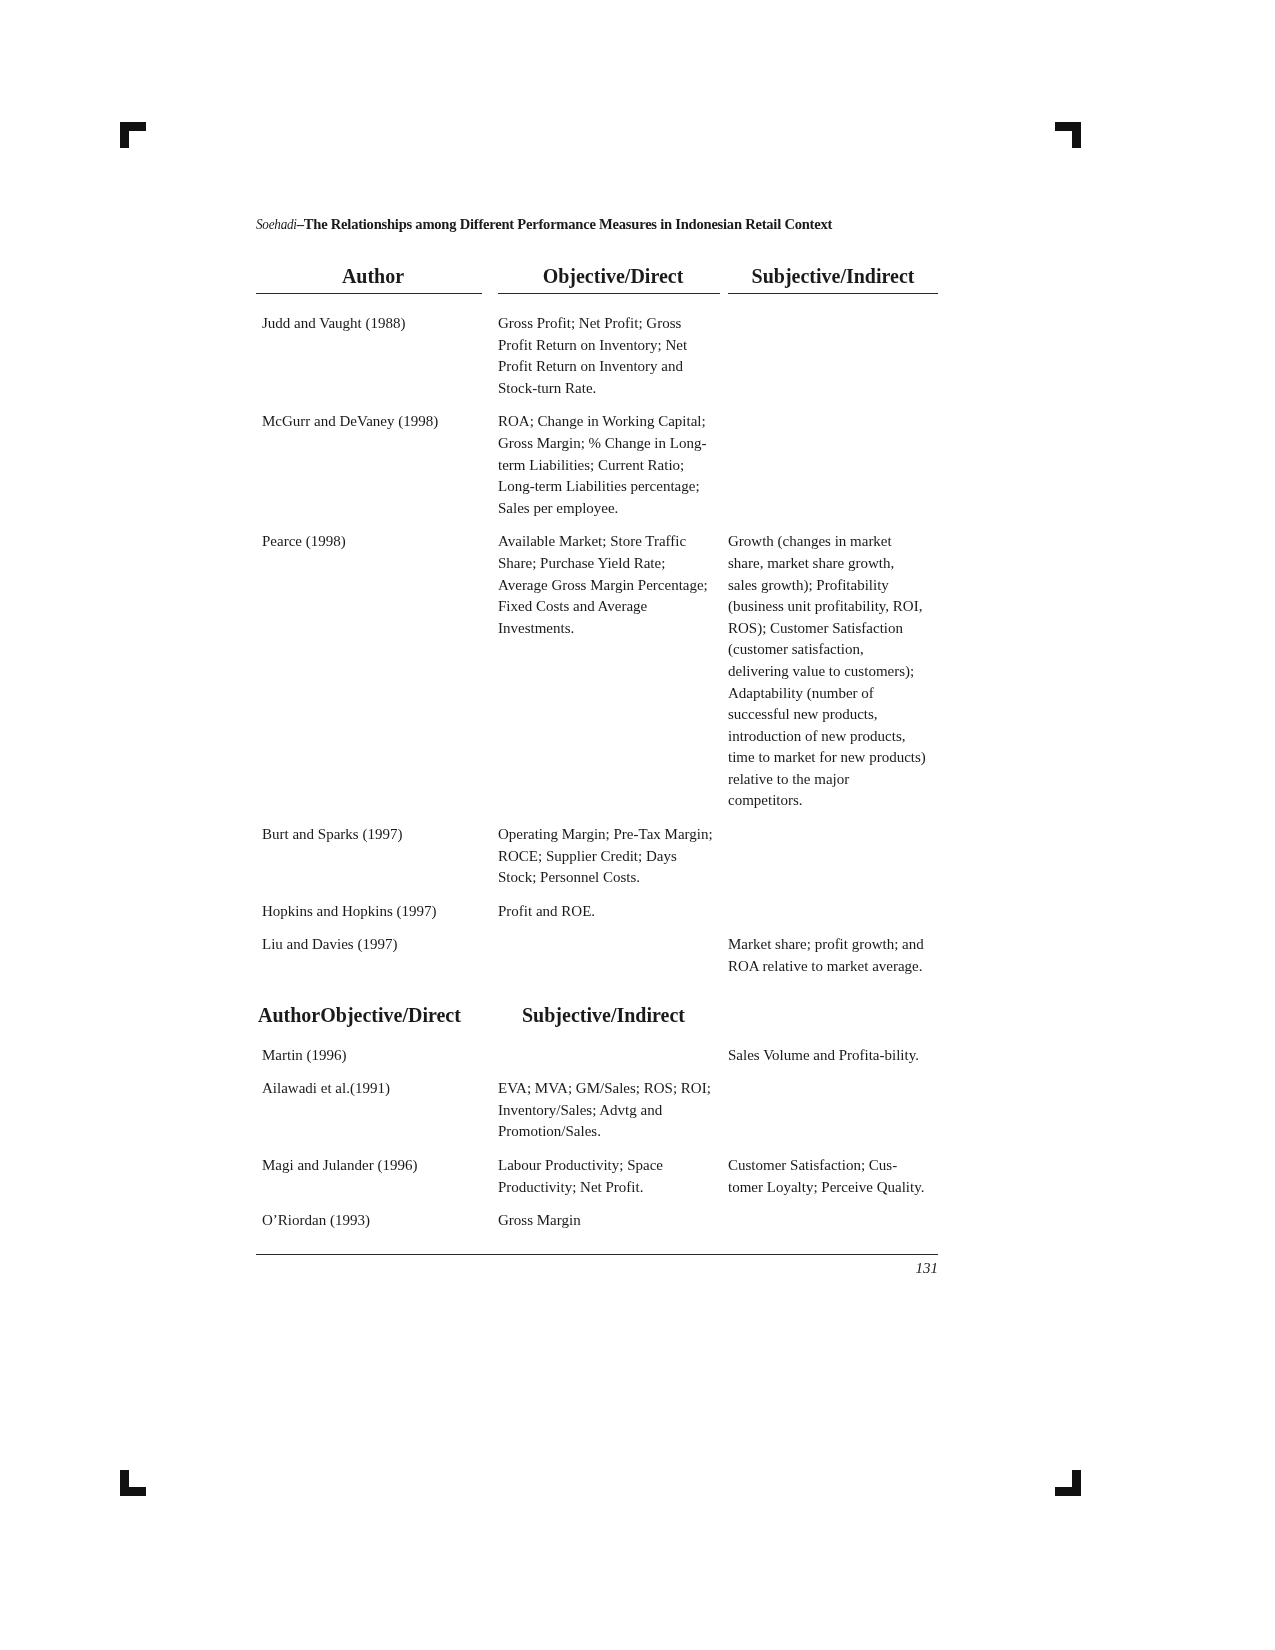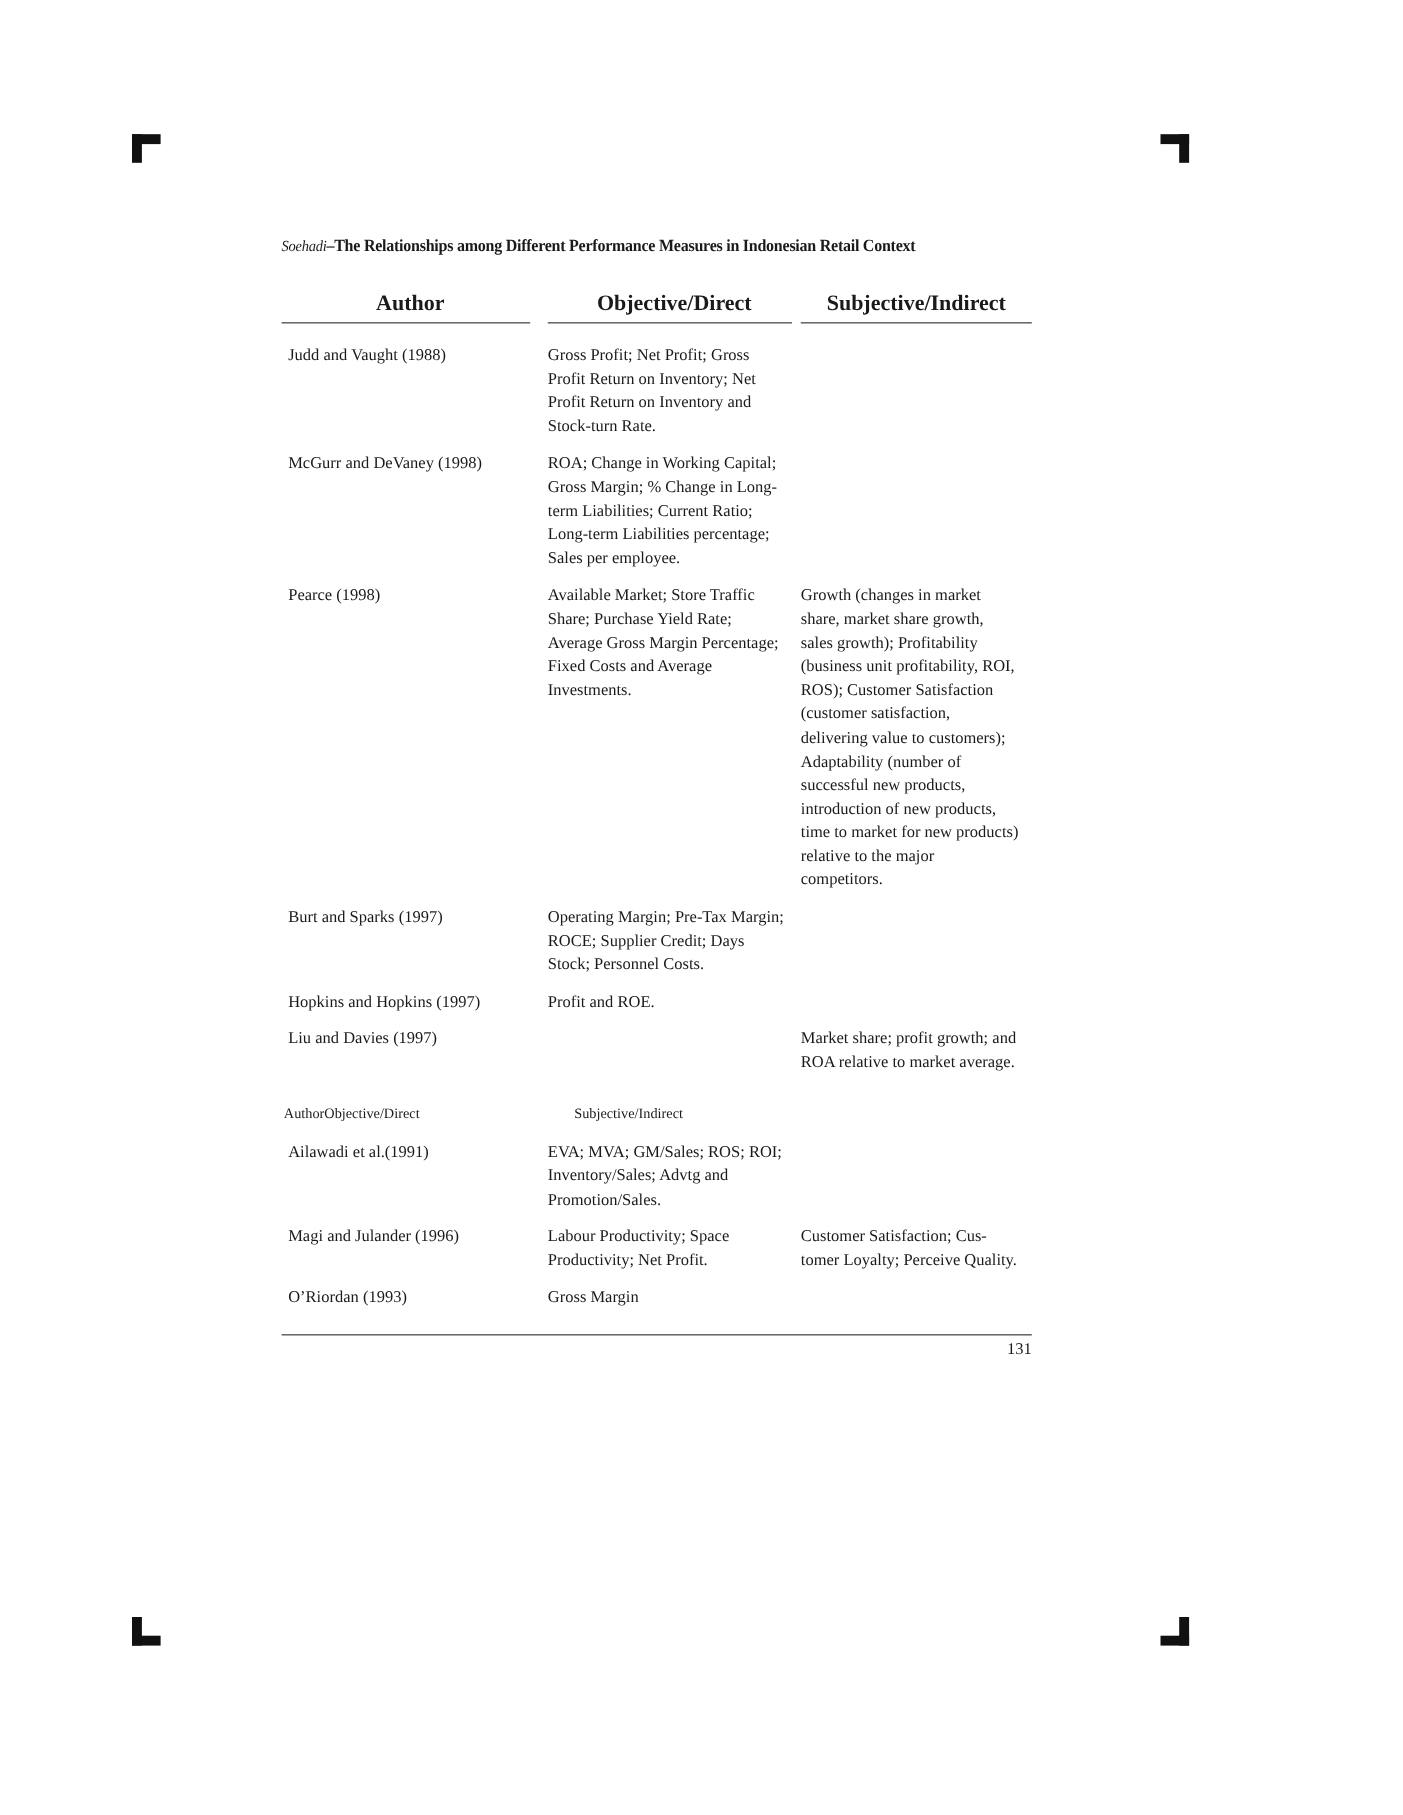--- a/index.html
+++ b/index.html
@@ -111,37 +111,38 @@
     font-size: 15px;
     line-height: 21.6px;
     vertical-align: top;
     padding: 12px 12px 0 0;
   }
   td.cell.col-author { padding-left: 6px; white-space: nowrap; }
   tr.row-first td.cell { padding-top: 14px; }
 
   
   tr.mid-header td {
-    font-size: 13px;
-    font-weight: normal;
+    font-size: 20px;
+    font-weight: bold;
     padding: 26px 0 6px 0;
     vertical-align: bottom;
   }
   tr.mid-header td.mh-author { padding-left: 2px; text-align: left; }
   tr.mid-header td.mh-subj   { text-align: left; padding-left: 24px; }
 
   
   .bottom-rule {
     border-bottom: 1.4px solid #2a2a2a;
     width: 682px;
     margin-top: 22px;
   }
   .folio {
     width: 682px;
     text-align: right;
+    font-style: italic;
     font-size: 15px;
     padding-top: 5px;
   }
 </style>
 </head>
 <body>
 
 <div class="crop-mark crop-tl"></div>
 <div class="crop-mark crop-tr"></div>
 <div class="crop-mark crop-bl"></div>
@@ -206,20 +207,25 @@
         <td class="cell col-subj">Market share; profit growth; and ROA relative to market average.</td>
       </tr>
 
       <tr class="mid-header">
         <td class="mh-author">AuthorObjective/Direct</td>
         <td class="mh-subj">Subjective/Indirect</td>
         <td></td>
       </tr>
 
       <tr>
+        <td class="cell col-author">Martin (1996)</td>
+        <td class="cell col-obj"></td>
+        <td class="cell col-subj">Sales Volume and Profita-bility.</td>
+      </tr>
+      <tr>
         <td class="cell col-author">Ailawadi et al.(1991)</td>
         <td class="cell col-obj">EVA; MVA; GM/Sales; ROS; ROI; Inventory/Sales; Advtg and Promotion/Sales.</td>
         <td class="cell col-subj"></td>
       </tr>
       <tr>
         <td class="cell col-author">Magi and Julander (1996)</td>
         <td class="cell col-obj">Labour Productivity; Space Productivity; Net Profit.</td>
         <td class="cell col-subj">Customer Satisfaction; Cus-tomer Loyalty; Perceive Quality.</td>
       </tr>
       <tr>

